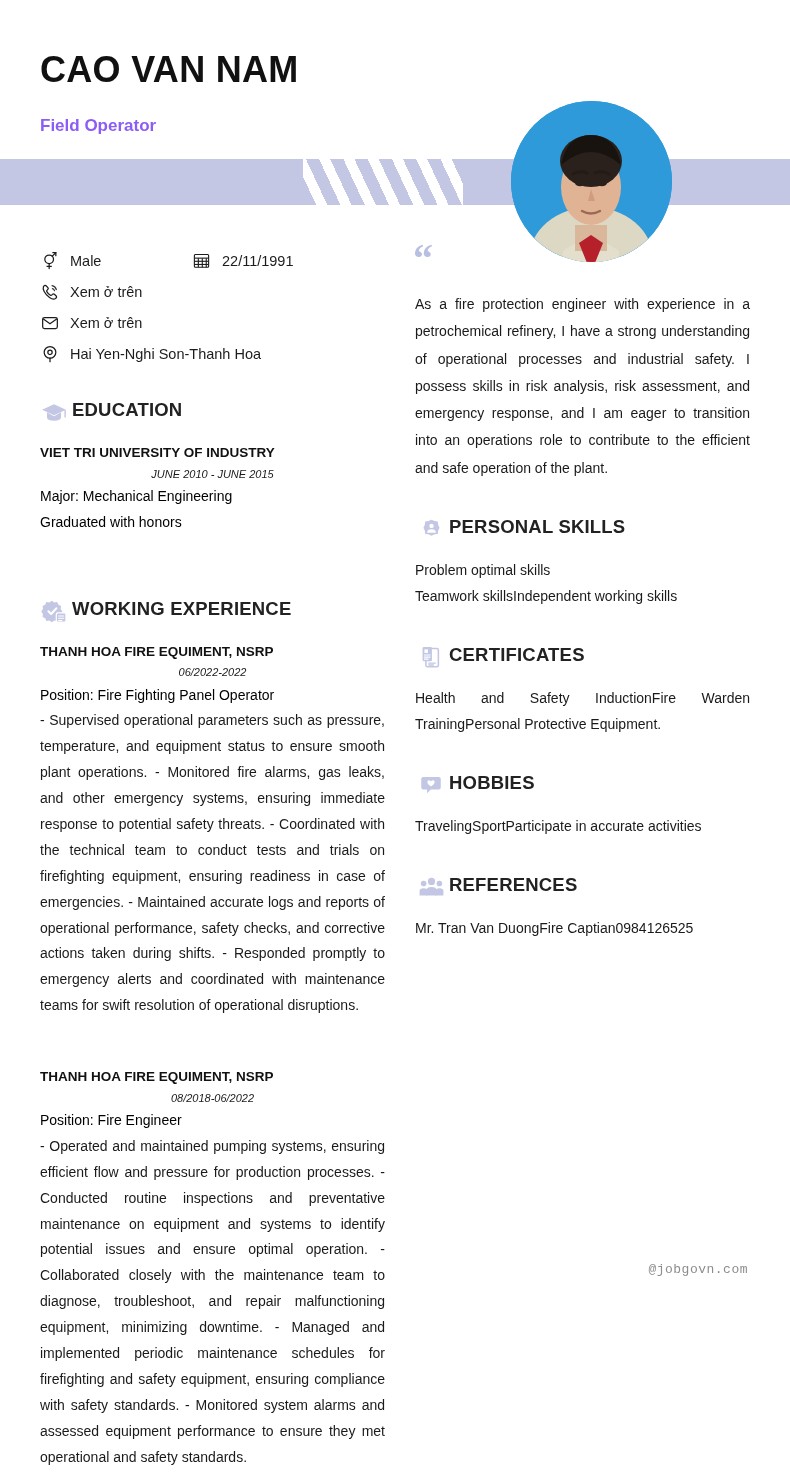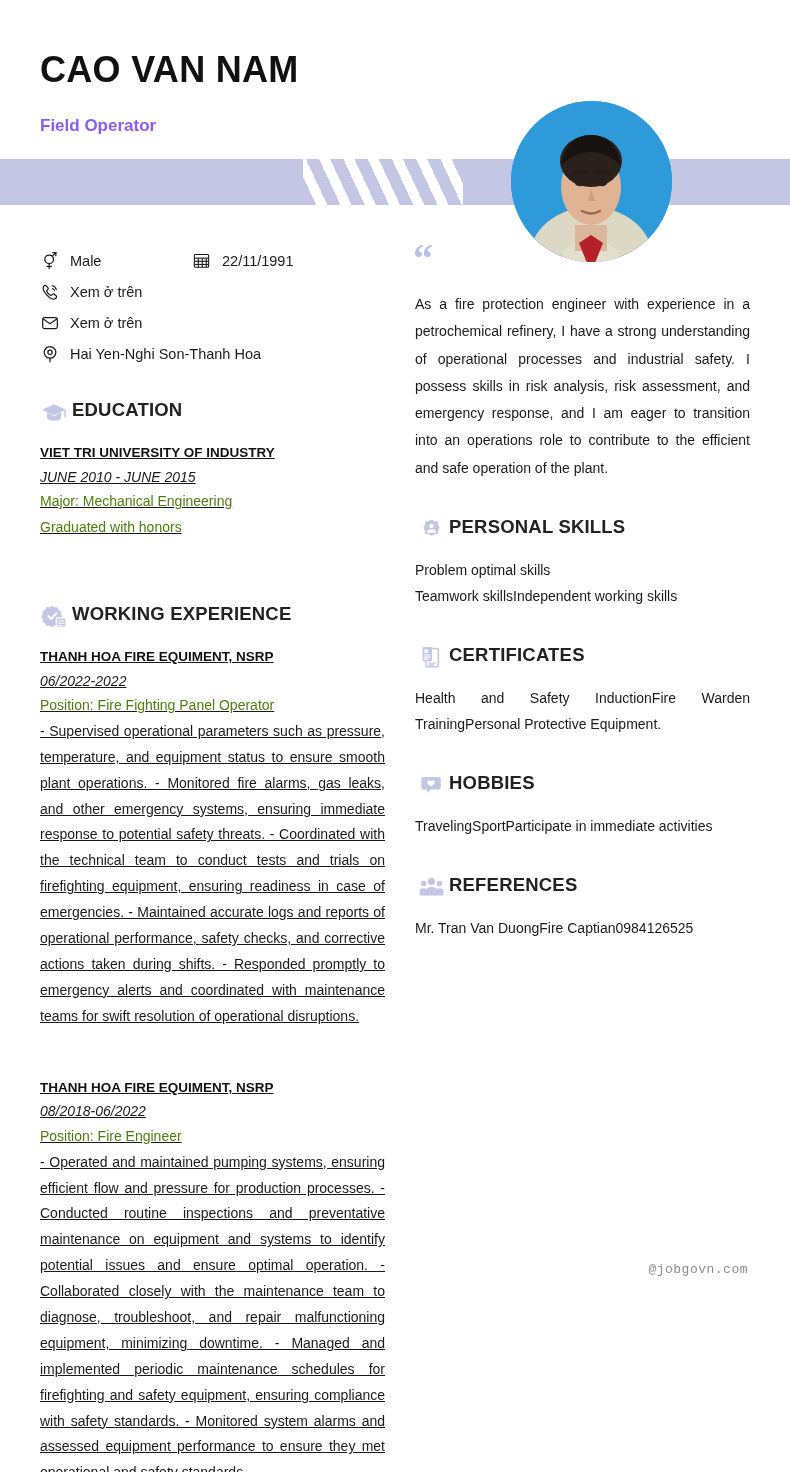--- a/index.html
+++ b/index.html
@@ -56,24 +56,24 @@
   .contact-row.split { display:flex; align-items:center; }
   .c-gender { display:flex; align-items:center; width: 152px; }
   .c-dob { display:flex; align-items:center; }
 
   
   .sec-head { display:flex; gap:4px; margin: 12px 0 14px 0; }
   .sec-ico { width: 28px; height: 28px; flex:0 0 28px; display:flex; align-items:center; justify-content:center; }
   .sec-ico svg { display:block; }
   .sec-title { font-size: 18.5px; font-weight: 700; letter-spacing:.2px; color:#222; }
 
-  .entry { margin-bottom: 20px; text-decoration: underline; }
+  .entry { margin-bottom: 20px; }
   .entry-org { font-size: 13.5px; font-weight: 700; color:#111; line-height: 1.75; }
-  .entry-date { font-size: 14px; font-style: italic; color:#1a1a1a; line-height: 1.75; }
-  .entry-line { font-size: 14px; color:#4d7c0f; line-height: 1.85; }
+  .entry-date { font-size: 11px; font-style: italic; color:#1a1a1a; line-height: 1.75; text-align: center; }
+  .entry-line { font-size: 14px; color:#000000; line-height: 1.85; }
   .entry-body {
     font-size: 14px; color:#1a1a1a; line-height: 1.85;
     text-align: justify; text-justify: inter-word;
   }
   .block-gap { height: 26px; }
   .sec-gap { height: 30px; }
 
   
   .quote-mark {
     font-size: 40px; color:#b9bfe0; font-weight: 700;
@@ -288,21 +288,21 @@
       <div class="r-sec">
         <div class="sec-head">
           <span class="sec-ico">
             <svg width="26" height="26" viewBox="0 0 24 24" fill="none">
               <path d="M3 5.4 q0 -1.8 1.8 -1.8 h14.4 q1.8 0 1.8 1.8 v8 q0 1.8 -1.8 1.8 h-7.4 l-3.4 3.6 v-3.6 h-3.6 q-1.8 0 -1.8 -1.8 z" fill="#c3c7e4"></path>
               <path d="M12 12.4 q-3.4 -2.2 -3.4 -4.2 q0 -1.5 1.5 -1.5 q1.2 0 1.9 1.2 q0.7 -1.2 1.9 -1.2 q1.5 0 1.5 1.5 q0 2 -3.4 4.2 z" fill="#ffffff"></path>
             </svg>
           </span>
           <span class="sec-title">HOBBIES</span>
         </div>
-        <div class="r-body">TravelingSportParticipate in immediate activities</div>
+        <div class="r-body">TravelingSportParticipate in accurate activities</div>
       </div>
 
       <div class="r-sec">
         <div class="sec-head">
           <span class="sec-ico">
             <svg width="27" height="27" viewBox="0 0 24 24" fill="#c3c7e4">
               <circle cx="5" cy="8.4" r="2.5"></circle>
               <path d="M1.4 19.2 v-4.2 q0 -2.3 3.6 -2.3 q3.6 0 3.6 2.3 v4.2 z"></path>
               <circle cx="19" cy="8.4" r="2.5"></circle>
               <path d="M15.4 19.2 v-4.2 q0 -2.3 3.6 -2.3 q3.6 0 3.6 2.3 v4.2 z"></path>

